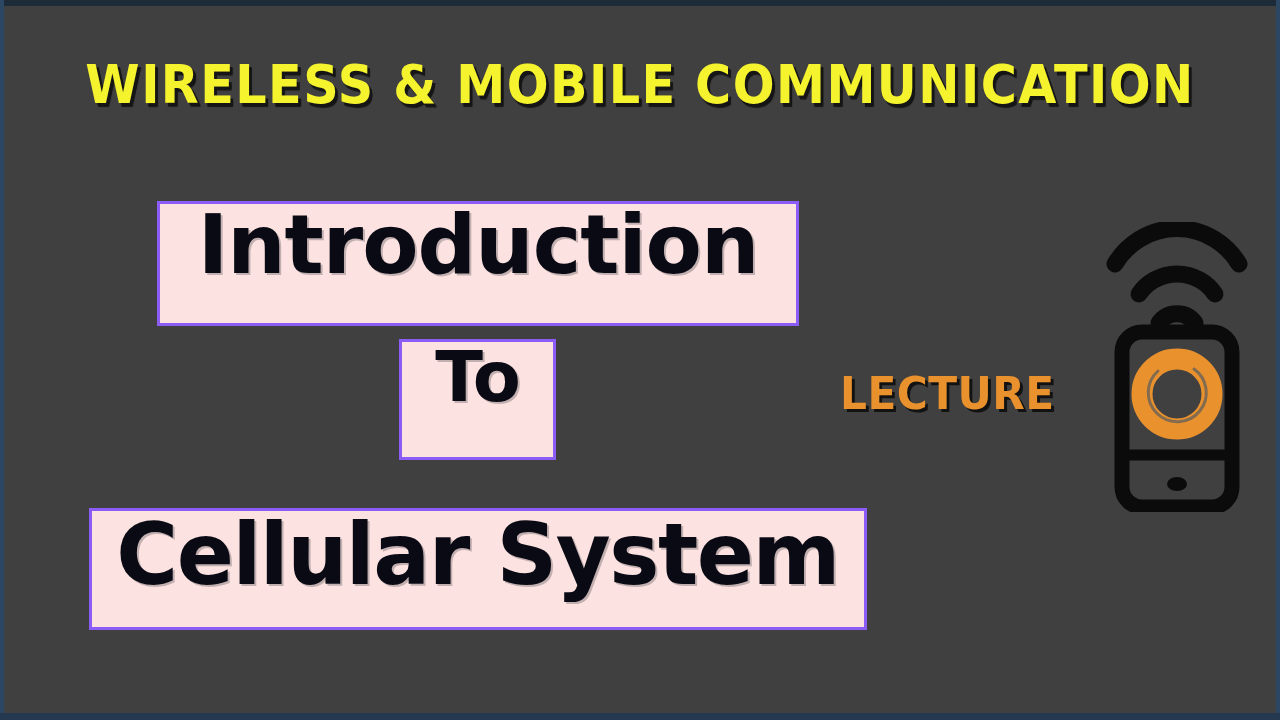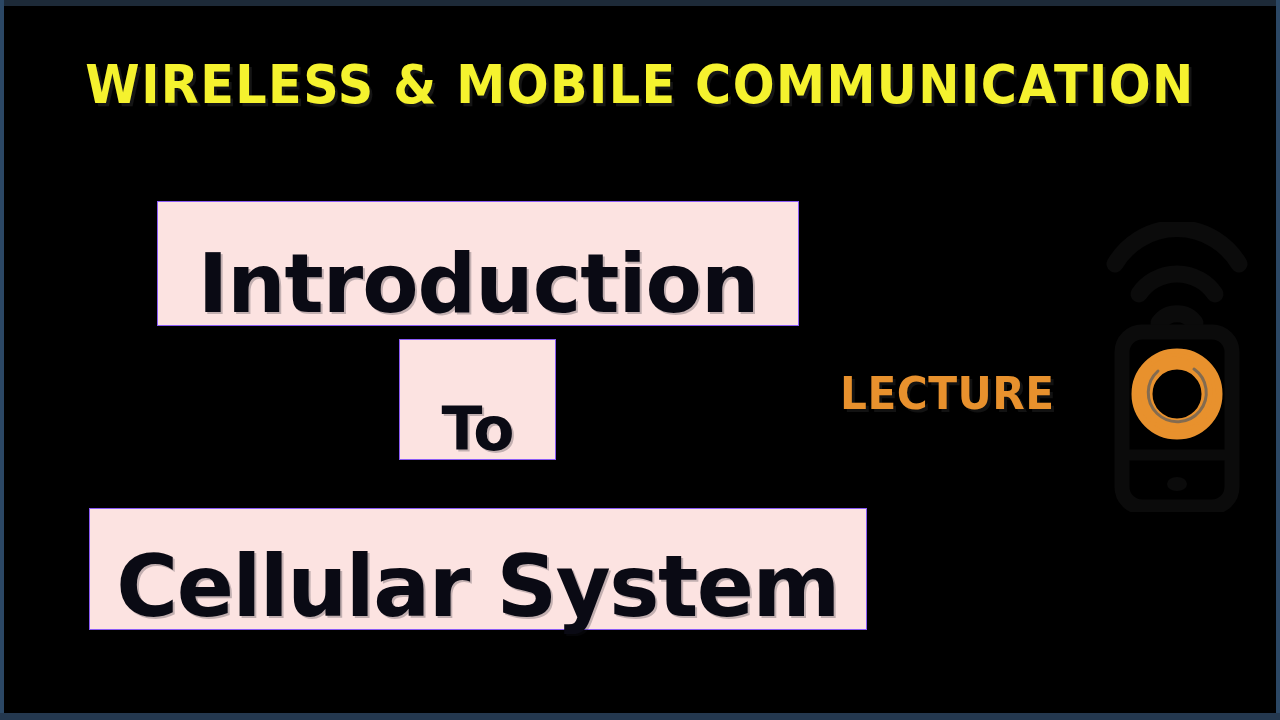--- a/index.html
+++ b/index.html
@@ -5,21 +5,21 @@
   html, body {
     margin: 0;
     padding: 0;
     background: #1b1b1b;
   }
   #slide {
     position: relative;
     width: 1280px;
     height: 720px;
     overflow: hidden;
-    background: #000000;
+    background: #404040;
     font-family: "Liberation Sans", sans-serif;
   }
 
   
   .letterbox-top {
     position: absolute;
     left: 0; top: 0;
     width: 1280px; height: 6px;
     background: #1d2a38;
   }
@@ -60,23 +60,23 @@
     text-shadow:
        3px 3px 0 #151515,
        3px 4px 1px rgba(10,10,10,0.75);
     line-height: 1.05;
   }
 
   
   .hl-box {
     position: absolute;
     background: #FCE3E1;
-    border: 1px solid #8b5cf6;
+    border: 3px solid #8b5cf6;
     display: flex;
-    align-items: flex-end;
+    align-items: flex-start;
     justify-content: center;
     box-sizing: border-box;
   }
   .hl-text {
     color: #0A0A14;
     font-family: "DejaVu Sans", sans-serif;
     font-weight: 700;
     white-space: nowrap;
     line-height: 1;
     text-shadow: 2px 2px 0 rgba(20,20,30,0.25);
@@ -85,21 +85,21 @@
   #box-intro {
     left: 157px;  top: 201px;
     width: 642px; height: 125px;
   }
   #box-intro .hl-text { font-size: 82px; letter-spacing: -1px; }
 
   #box-to {
     left: 399px;  top: 339px;
     width: 157px; height: 121px;
   }
-  #box-to .hl-text { font-size: 60px; letter-spacing: -1px; }
+  #box-to .hl-text { font-size: 70px; letter-spacing: -1px; }
 
   #box-cellular {
     left: 89px;   top: 476px;
     width: 778px; height: 122px; margin-top: 32px;
   }
   #box-cellular .hl-text { font-size: 86px; letter-spacing: -1.5px; transform: scaleX(0.98); }
 
   
   .lecture-label {
     position: absolute;

